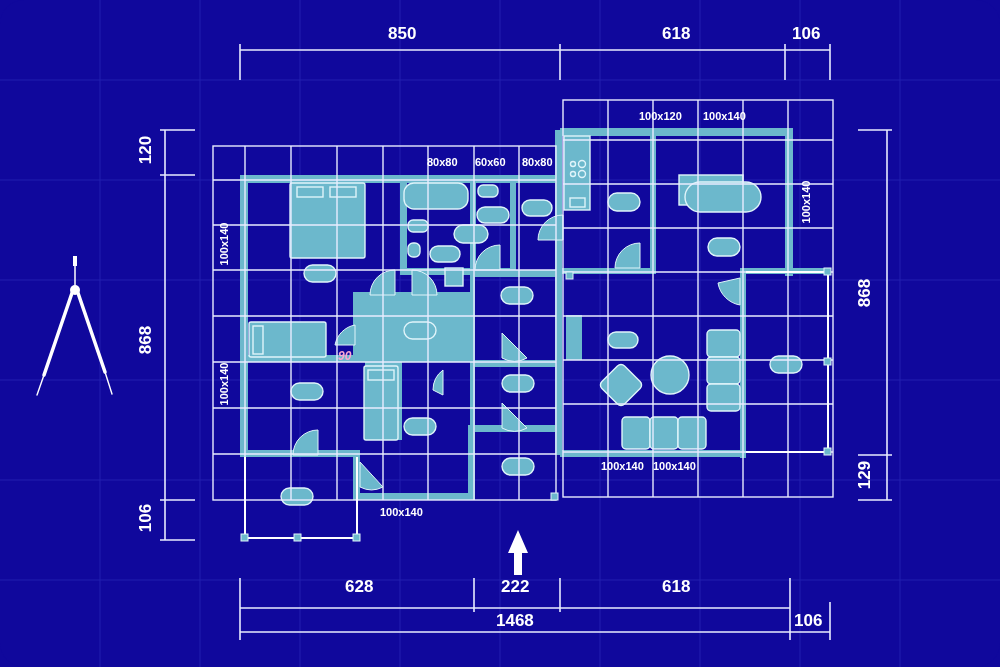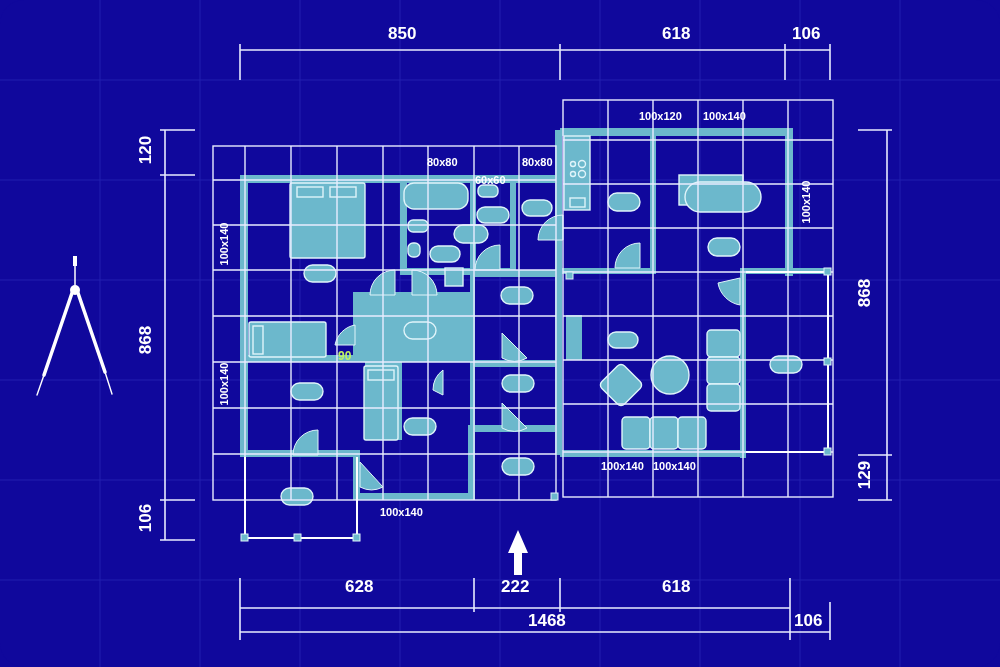--- a/index.html
+++ b/index.html
@@ -234,35 +234,35 @@
   </g>
 </svg>
 
 <span class="lbl dim" style="left:388px;top:24px;">850</span>
 <span class="lbl dim" style="left:662px;top:24px;">618</span>
 <span class="lbl dim" style="left:792px;top:24px;">106</span>
 
 <span class="lbl dim" style="left:345px;top:577px;">628</span>
 <span class="lbl dim" style="left:501px;top:577px;">222</span>
 <span class="lbl dim" style="left:662px;top:577px;">618</span>
-<span class="lbl dim" style="left:496px;top:611px;margin-left:32px;">1468</span>
+<span class="lbl dim" style="left:496px;top:611px;">1468</span>
 <span class="lbl dim" style="left:794px;top:611px;">106</span>
 
 <span class="lbl dim rot" style="left:132px;top:140px;">120</span>
 <span class="lbl dim rot" style="left:132px;top:330px;">868</span>
 <span class="lbl dim rot" style="left:132px;top:508px;">106</span>
 <span class="lbl dim rot" style="left:851px;top:283px;">868</span>
 <span class="lbl dim rot" style="left:851px;top:465px;">129</span>
 
 <span class="lbl sm" style="left:603px;top:110px;margin-left:36px;">100x120</span>
 <span class="lbl sm" style="left:703px;top:110px;">100x140</span>
 <span class="lbl sm" style="left:427px;top:156px;">80x80</span>
-<span class="lbl sm" style="left:475px;top:174px;">60x60</span>
+<span class="lbl sm" style="left:475px;top:156px;">60x60</span>
 <span class="lbl sm" style="left:522px;top:156px;">80x80</span>
 <span class="lbl sm rot" style="left:203px;top:238px;">100x140</span>
 <span class="lbl sm rot" style="left:203px;top:378px;">100x140</span>
 <span class="lbl sm rot" style="left:785px;top:196px;">100x140</span>
 <span class="lbl sm" style="left:601px;top:460px;">100x140</span>
 <span class="lbl sm" style="left:653px;top:460px;">100x140</span>
 <span class="lbl sm" style="left:380px;top:506px;">100x140</span>
-<span class="lbl" style="left:338px;top:349px;font-size:12px;color:#bef264;">90</span>
+<span class="lbl" style="left:338px;top:349px;font-size:12px;color:#f9a8d4;font-style:italic;">90</span>
 
 </div>
 
 </body></html>

